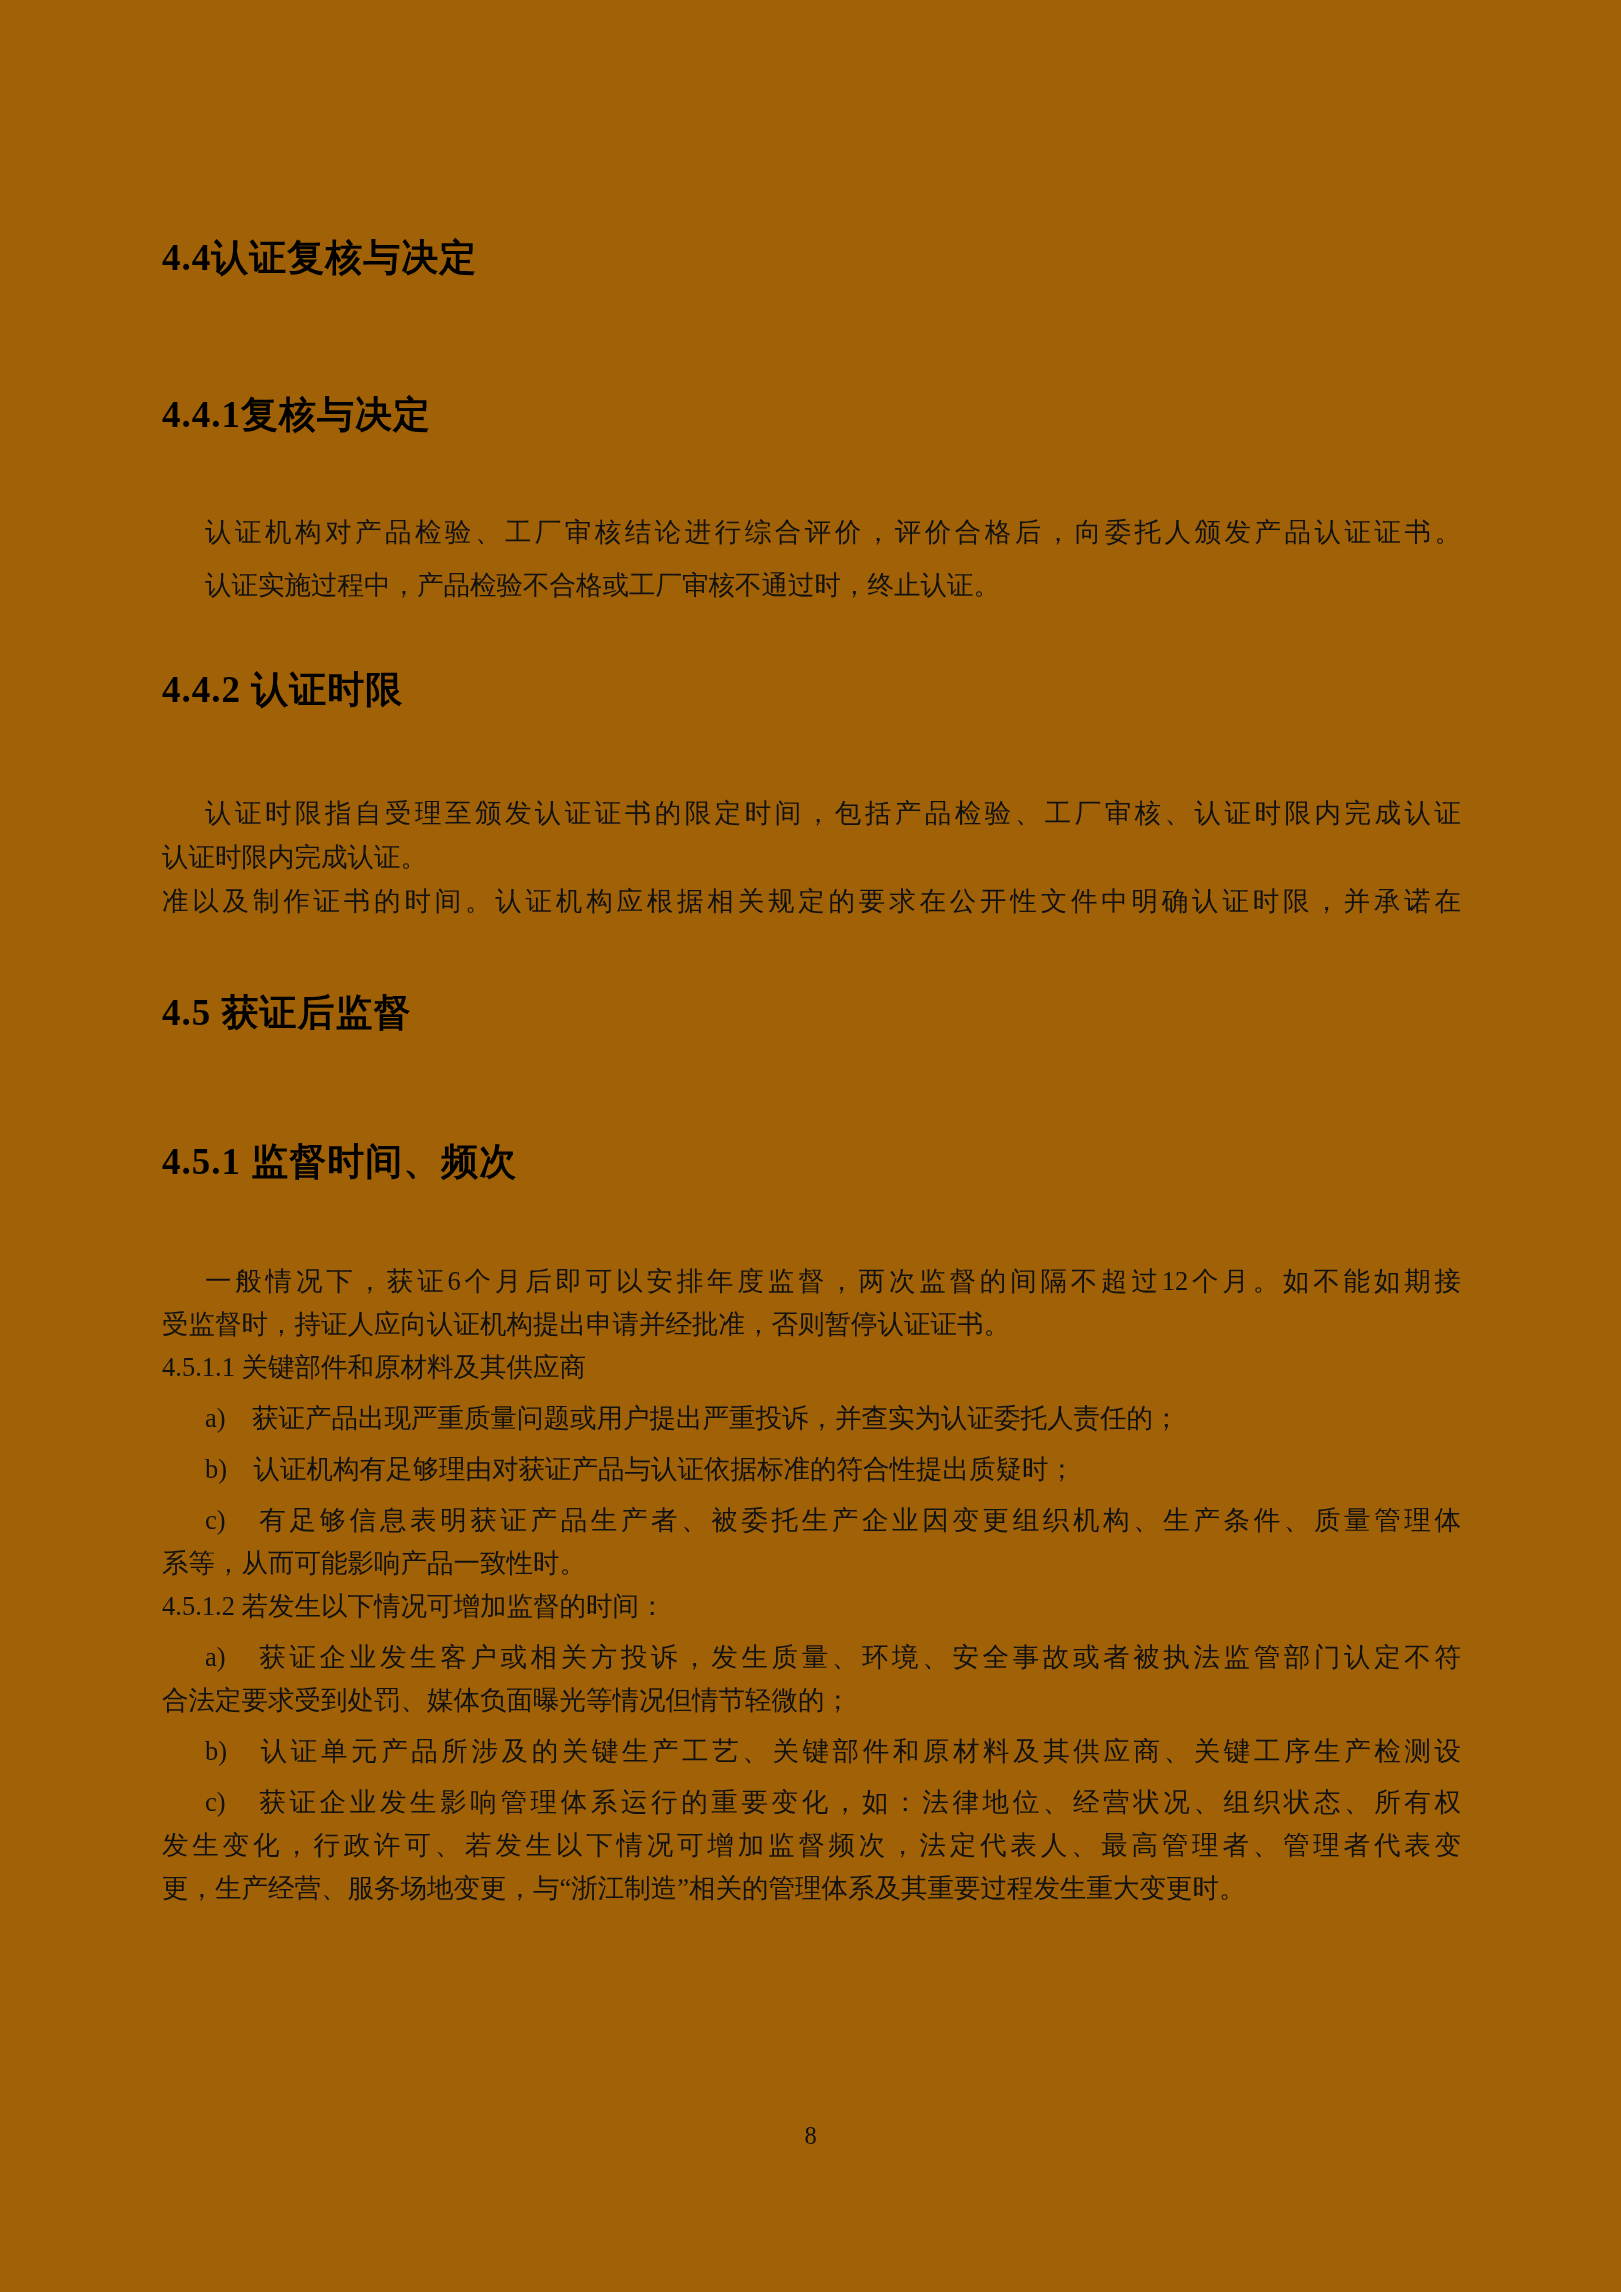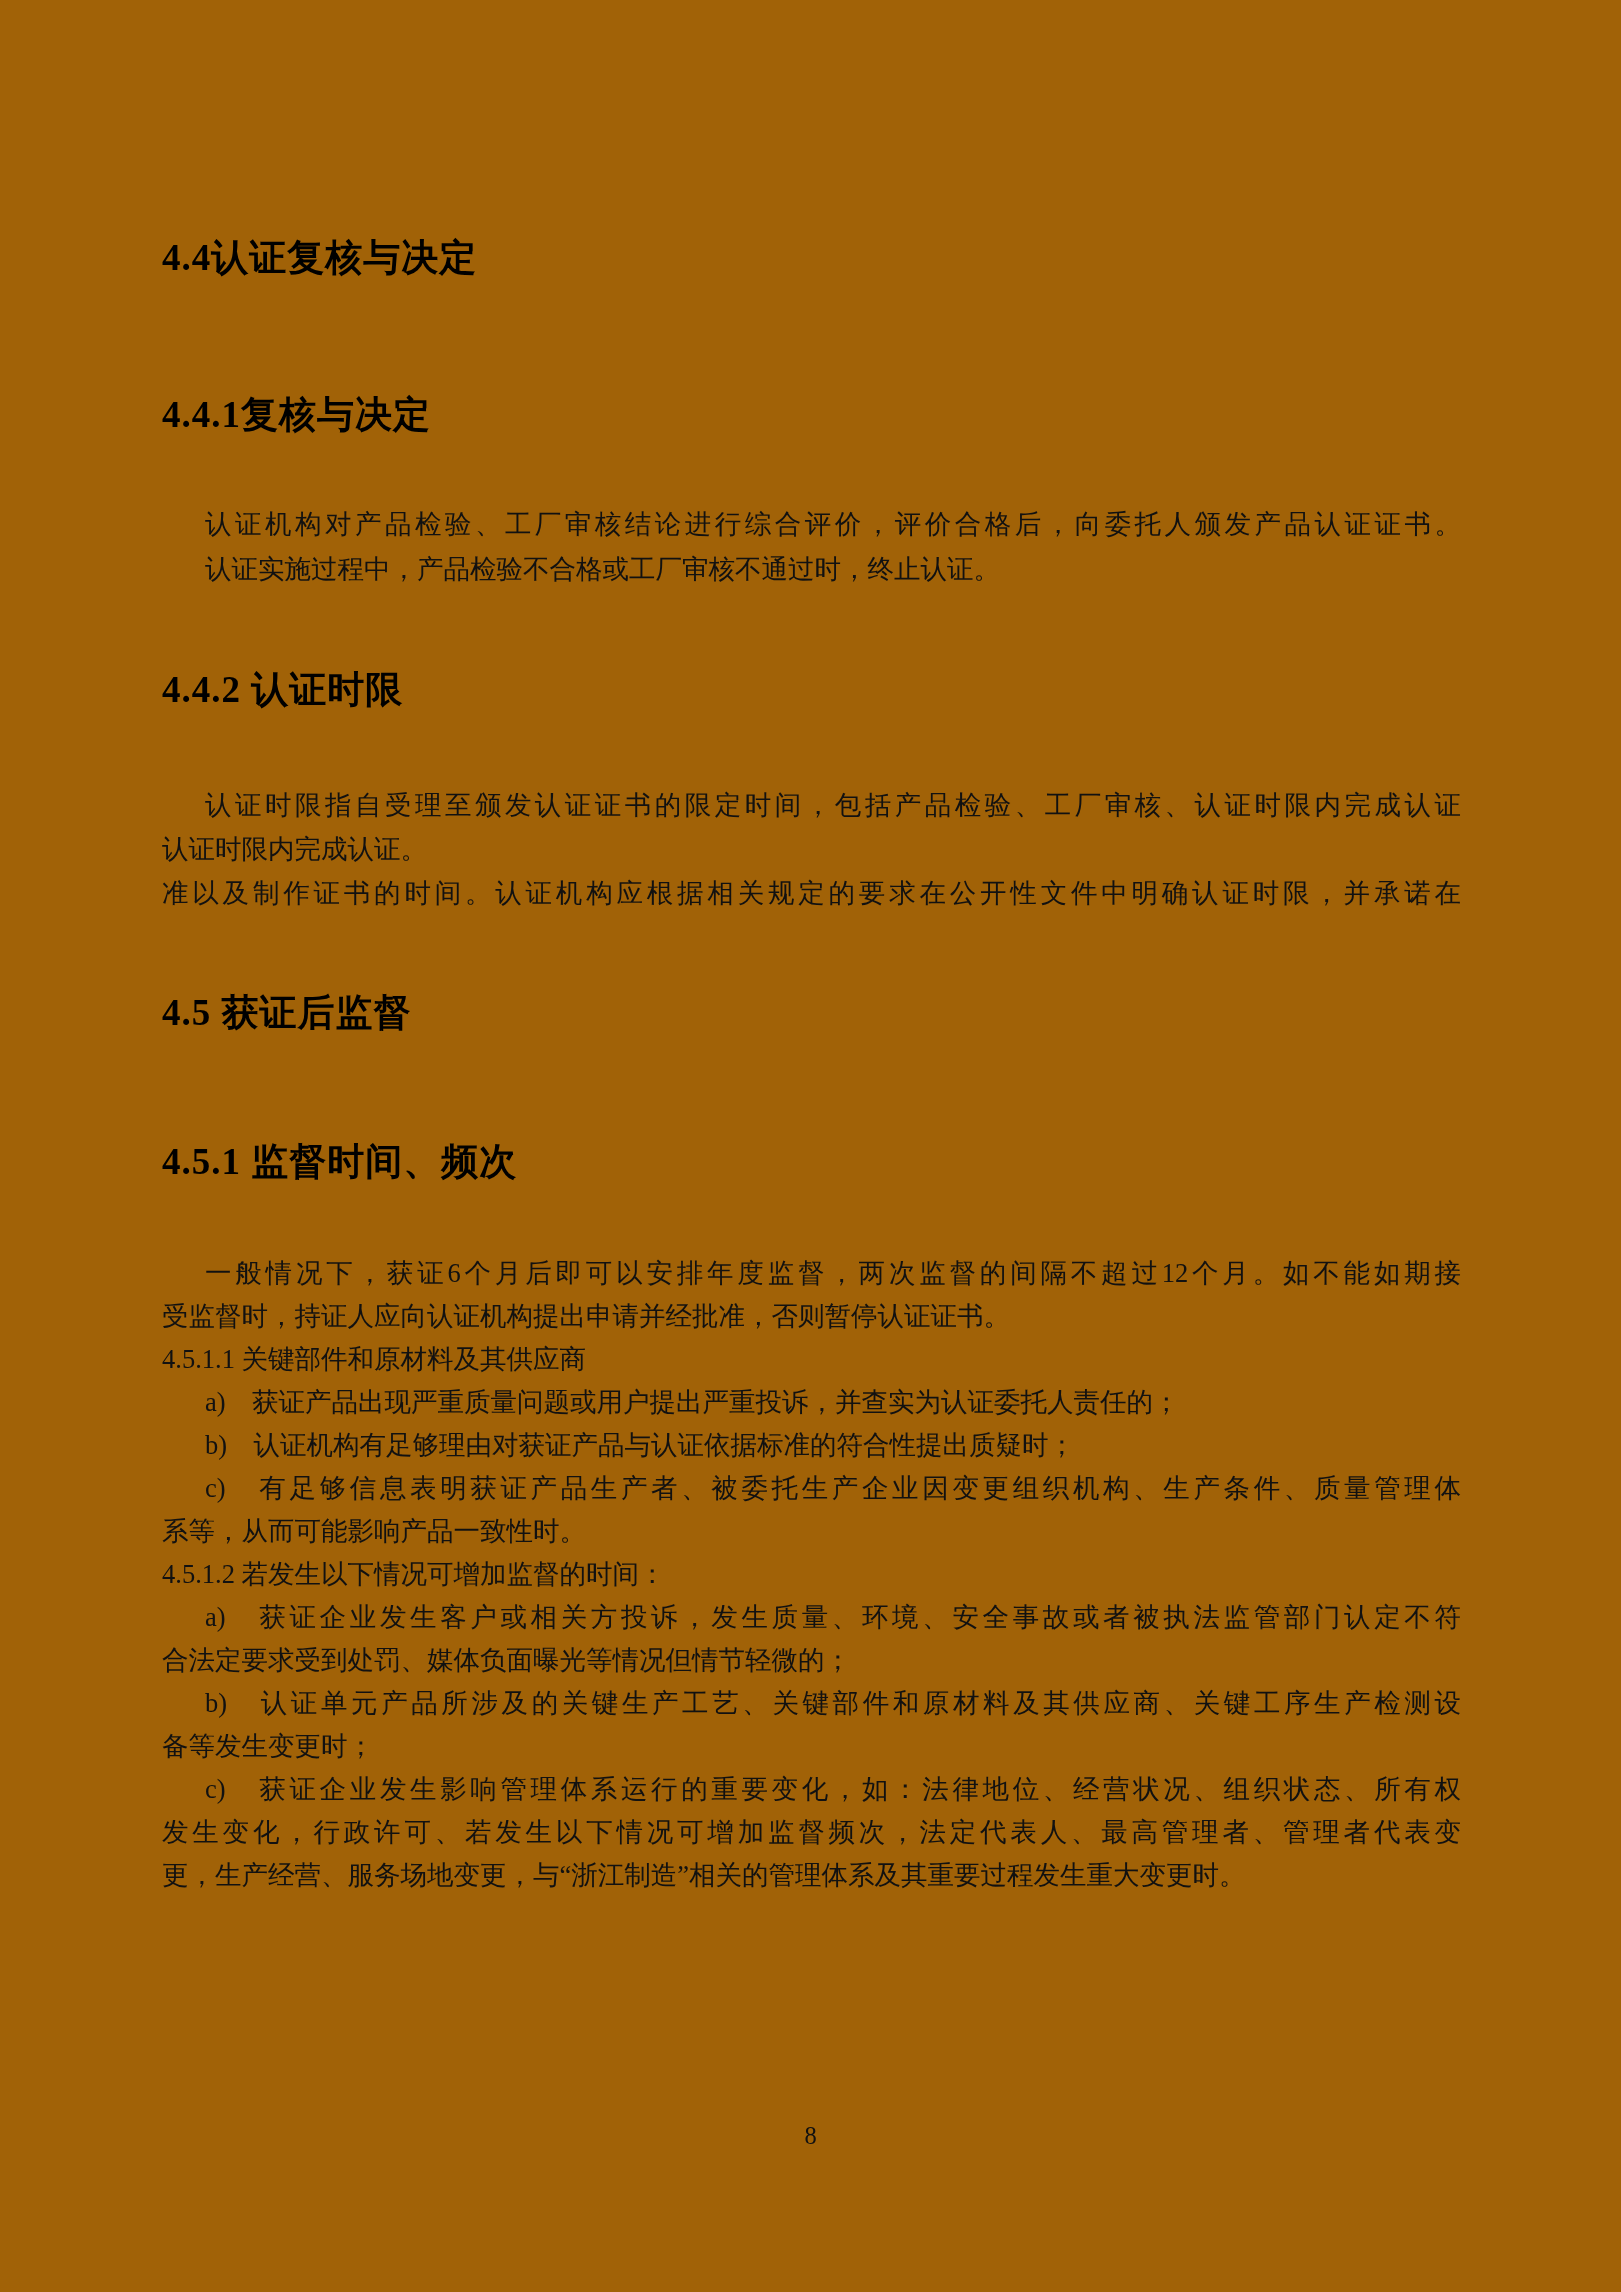--- a/index.html
+++ b/index.html
@@ -34,20 +34,21 @@
     color: #111111;
   }
   .line {
     overflow: visible;
   }
   .line:not(.fill) {
     white-space: nowrap;
   }
   .line.indent {
     text-indent: 43px;
+    margin-top: 8px;
   }
   .line.fill {
     text-align: justify;
     text-align-last: justify;
   }
   .p441 .line { line-height: 45px; height: 45px; }
   .p442 .line { line-height: 44px; height: 44px; }
   .p451 .line { line-height: 43px; height: 43px; }
   .h44  { top: 237px; }
   .h441 { top: 394px; text-align: center; }
@@ -98,21 +99,20 @@
       <div class="line">受监督时，持证人应向认证机构提出申请并经批准，否则暂停认证证书。</div>
       <div class="line">4.5.1.1 关键部件和原材料及其供应商</div>
       <div class="line indent">a)　获证产品出现严重质量问题或用户提出严重投诉，并查实为认证委托人责任的；</div>
       <div class="line indent">b)　认证机构有足够理由对获证产品与认证依据标准的符合性提出质疑时；</div>
       <div class="line indent fill">c)　有足够信息表明获证产品生产者、被委托生产企业因变更组织机构、生产条件、质量管理体</div>
       <div class="line">系等，从而可能影响产品一致性时。</div>
       <div class="line">4.5.1.2 若发生以下情况可增加监督的时间：</div>
       <div class="line indent fill">a)　获证企业发生客户或相关方投诉，发生质量、环境、安全事故或者被执法监管部门认定不符</div>
       <div class="line">合法定要求受到处罚、媒体负面曝光等情况但情节轻微的；</div>
       <div class="line indent fill">b)　认证单元产品所涉及的关键生产工艺、关键部件和原材料及其供应商、关键工序生产检测设</div>
-      <div class="line">备等发生变更时；</div>
       <div class="line indent fill">c)　获证企业发生影响管理体系运行的重要变化，如：法律地位、经营状况、组织状态、所有权</div>
       <div class="line fill">发生变化，行政许可、若发生以下情况可增加监督频次，法定代表人、最高管理者、管理者代表变</div>
       <div class="line">更，生产经营、服务场地变更，与“浙江制造”相关的管理体系及其重要过程发生重大变更时。</div>
     </div>
 
   <div class="footer">8</div>
 
 </div>
 
 

